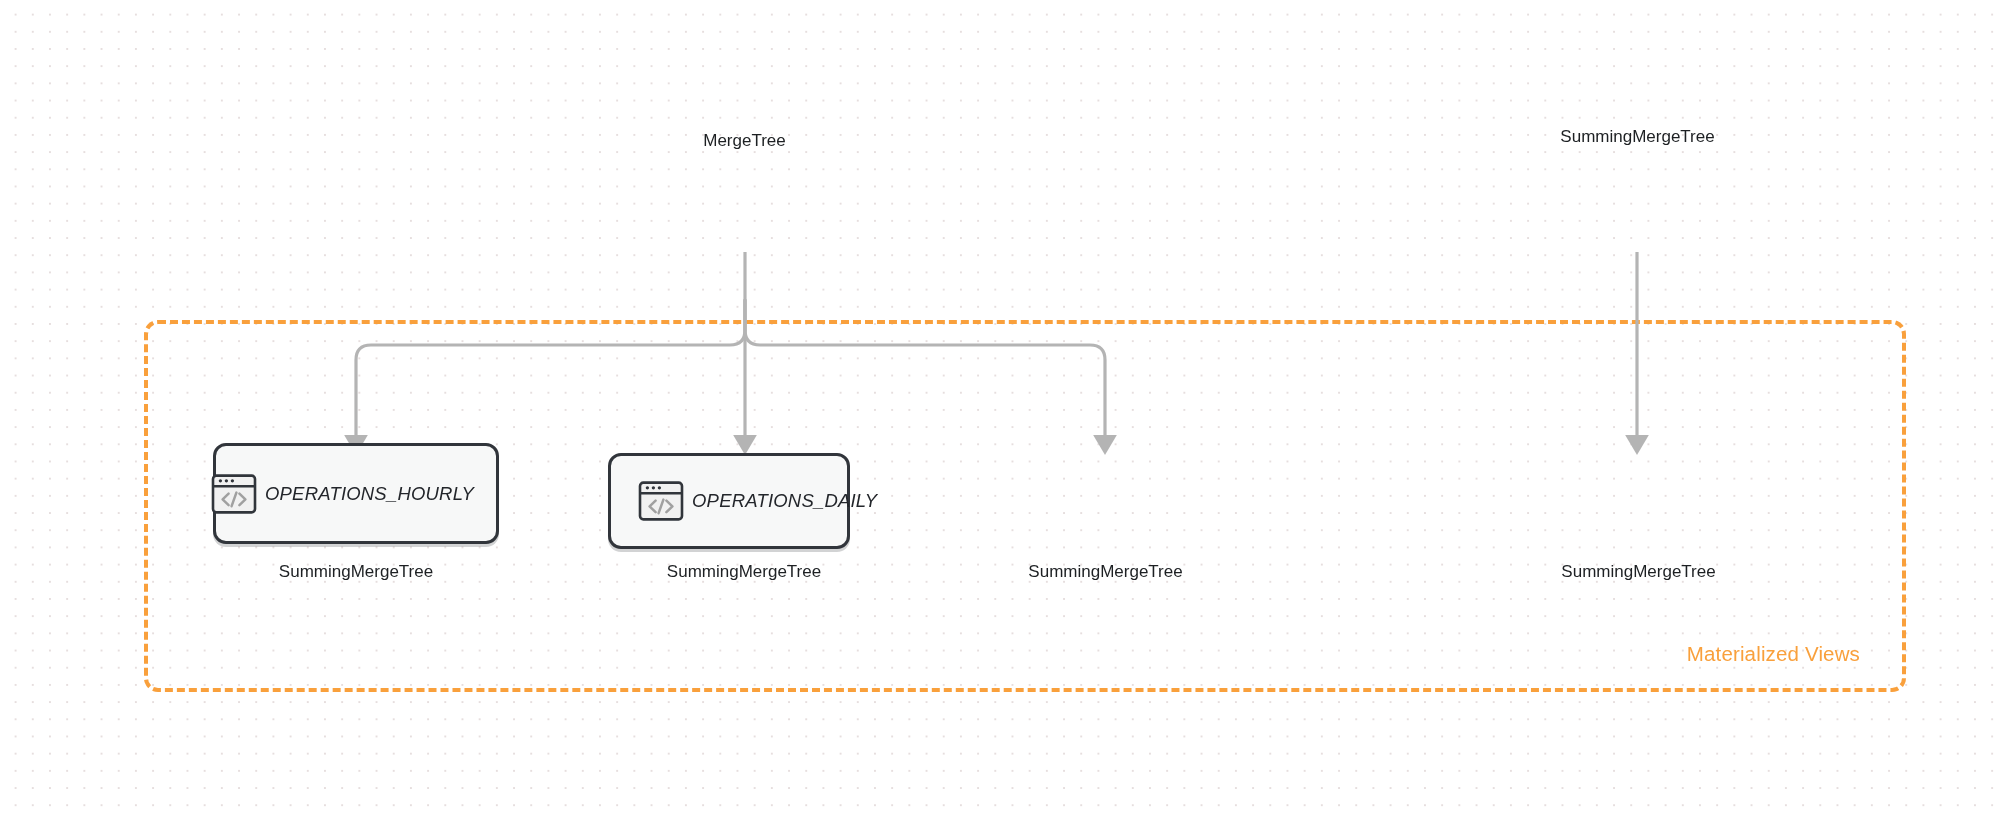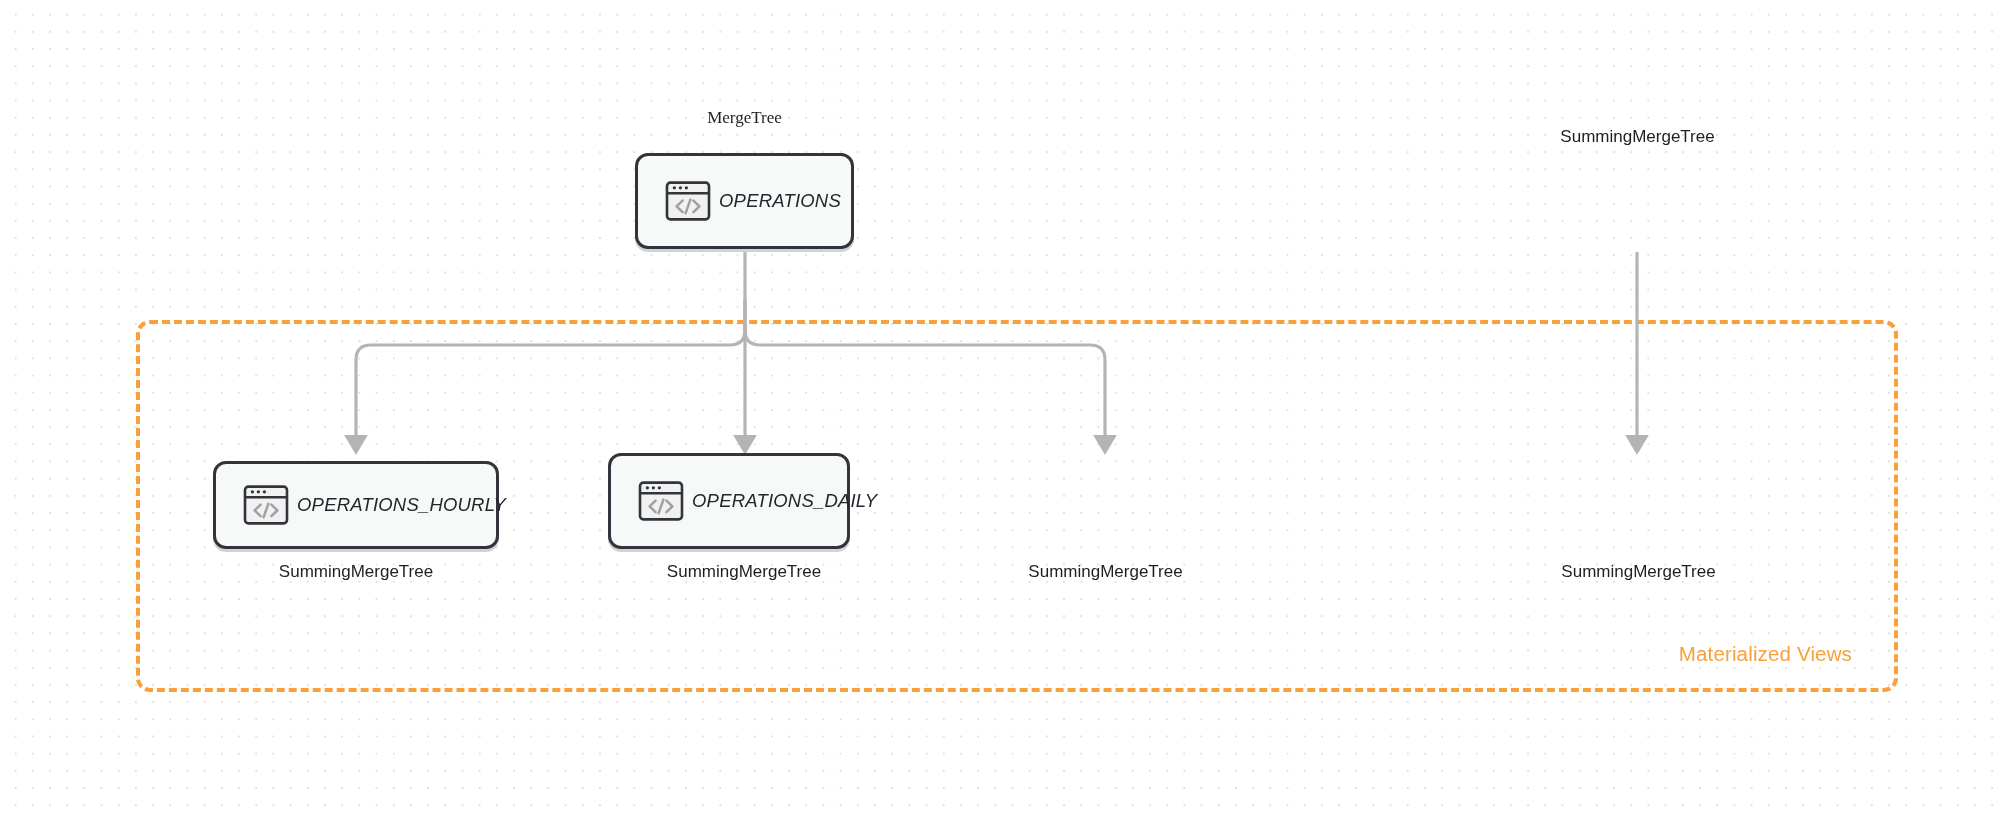--- a/index.html
+++ b/index.html
@@ -27,21 +27,21 @@
     left: 0;
     top: 0;
     width: 2000px;
     height: 818px;
     pointer-events: none;
   }
 
   
   .mv-group {
     position: absolute;
-    left: 136px;
+    left: 144px;
     top: 320px;
     width: 1762px;
     height: 372px;
     border: 4px dashed #f9a03c;
     border-radius: 14px;
     box-sizing: border-box;
   }
 
   .mv-caption {
     position: absolute;
@@ -89,26 +89,26 @@
   .engine-caption {
     position: absolute;
     font-size: 17px;
     color: #1d2023;
     white-space: nowrap;
     text-align: center;
   }
 
   
   #node-operations            { left: 635px;  top: 153px; width: 219px; height: 96px; }
-  #cap-operations             { left: 635px;  top: 108px; width: 219px; font-family: Liberation Serif, serif; }
+  #cap-operations             { left: 635px;  top: 131px; width: 219px; }
 
   #node-operation-collection  { left: 1481px; top: 152px; width: 313px; height: 96px; }
   #cap-operation-collection   { left: 1481px; top: 127px; width: 313px; }
 
-  #node-operations-hourly     { left: 213px;  top: 461px; width: 286px; height: 88px; }
+  #node-operations-hourly     { left: 213px;  top: 443px; width: 286px; height: 101px; justify-content: flex-end; }
   #cap-operations-hourly      { left: 213px;  top: 562px; width: 286px; }
 
   #node-operations-daily      { left: 608px;  top: 453px; width: 242px; height: 96px; }
   #cap-operations-daily       { left: 608px;  top: 562px; width: 272px; }
 
   #node-clients-daily         { left: 987px;  top: 453px; width: 237px; height: 96px; }
   #cap-clients-daily          { left: 987px;  top: 562px; width: 237px; }
 
   #node-coordinates-daily     { left: 1496px; top: 453px; width: 285px; height: 96px; }
   #cap-coordinates-daily      { left: 1496px; top: 562px; width: 285px; }
@@ -132,33 +132,20 @@
     <path d="M 745 252 L 745 444" fill="none" stroke="#b4b4b4" stroke-width="3.2" stroke-linecap="butt" marker-end="url(#arrowhead)"></path>
 
     <path d="M 745 300 L 745 330 Q 745 345 730 345 L 371 345 Q 356 345 356 360 L 356 444" fill="none" stroke="#b4b4b4" stroke-width="3.2" stroke-linecap="round" stroke-linejoin="round" marker-end="url(#arrowhead)"></path>
 
     <path d="M 745 300 L 745 330 Q 745 345 760 345 L 1090 345 Q 1105 345 1105 360 L 1105 444" fill="none" stroke="#b4b4b4" stroke-width="3.2" stroke-linecap="round" stroke-linejoin="round" marker-end="url(#arrowhead)"></path>
 
     <path d="M 1637 252 L 1637 444" fill="none" stroke="#b4b4b4" stroke-width="3.2" stroke-linecap="butt" marker-end="url(#arrowhead)"></path>
   </svg>
 
   <div class="engine-caption" id="cap-operations">MergeTree</div>
-  <div class="node" id="node-operations">
-    <svg class="node-icon" viewBox="0 0 46 42">
-      <rect x="2" y="2.6" width="42" height="36.8" rx="3.4" fill="#f1f1f1" stroke="#31353b" stroke-width="2.6"></rect>
-      <path d="M 2 13.2 H 44" stroke="#31353b" stroke-width="2.4"></path>
-      <circle cx="9.4" cy="7.8" r="1.65" fill="#31353b"></circle>
-      <circle cx="15.4" cy="7.8" r="1.65" fill="#31353b"></circle>
-      <circle cx="21.4" cy="7.8" r="1.65" fill="#31353b"></circle>
-      <path d="M 17.6 20.6 L 11.6 26.4 L 17.6 32.2" fill="none" stroke="#a0a0a0" stroke-width="2.5" stroke-linecap="round" stroke-linejoin="round"></path>
-      <path d="M 28.4 20.6 L 34.4 26.4 L 28.4 32.2" fill="none" stroke="#a0a0a0" stroke-width="2.5" stroke-linecap="round" stroke-linejoin="round"></path>
-      <path d="M 25.4 19.6 L 20.6 33.2" fill="none" stroke="#a0a0a0" stroke-width="2.5" stroke-linecap="round"></path>
-    </svg>
-    <span class="node-label">OPERATIONS</span>
-  </div>
 
   <div class="engine-caption" id="cap-operation-collection">SummingMergeTree</div>
 
   <div class="node" id="node-operations-hourly">
     <svg class="node-icon" viewBox="0 0 46 42">
       <rect x="2" y="2.6" width="42" height="36.8" rx="3.4" fill="#f1f1f1" stroke="#31353b" stroke-width="2.6"></rect>
       <path d="M 2 13.2 H 44" stroke="#31353b" stroke-width="2.4"></path>
       <circle cx="9.4" cy="7.8" r="1.65" fill="#31353b"></circle>
       <circle cx="15.4" cy="7.8" r="1.65" fill="#31353b"></circle>
       <circle cx="21.4" cy="7.8" r="1.65" fill="#31353b"></circle>

